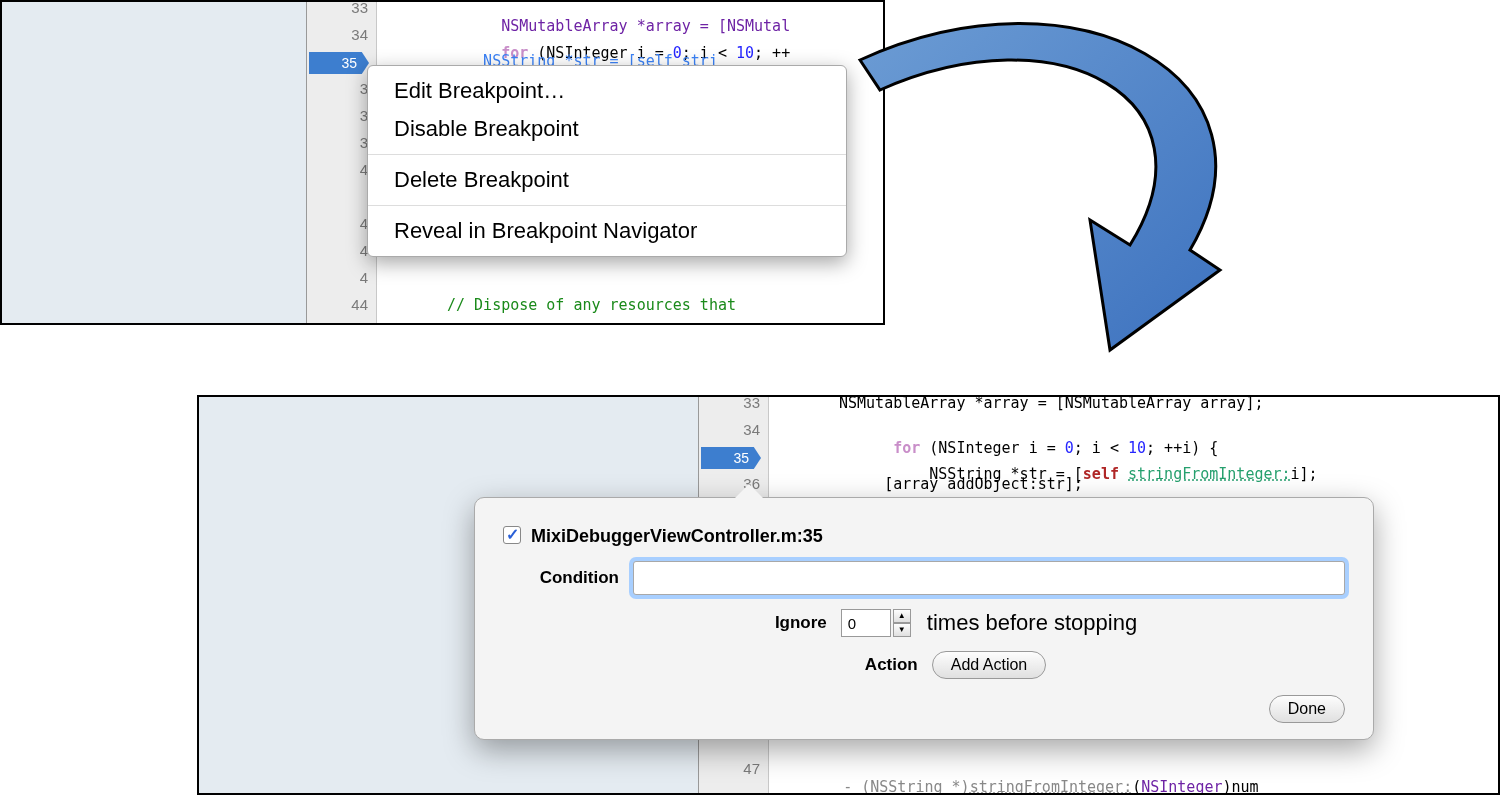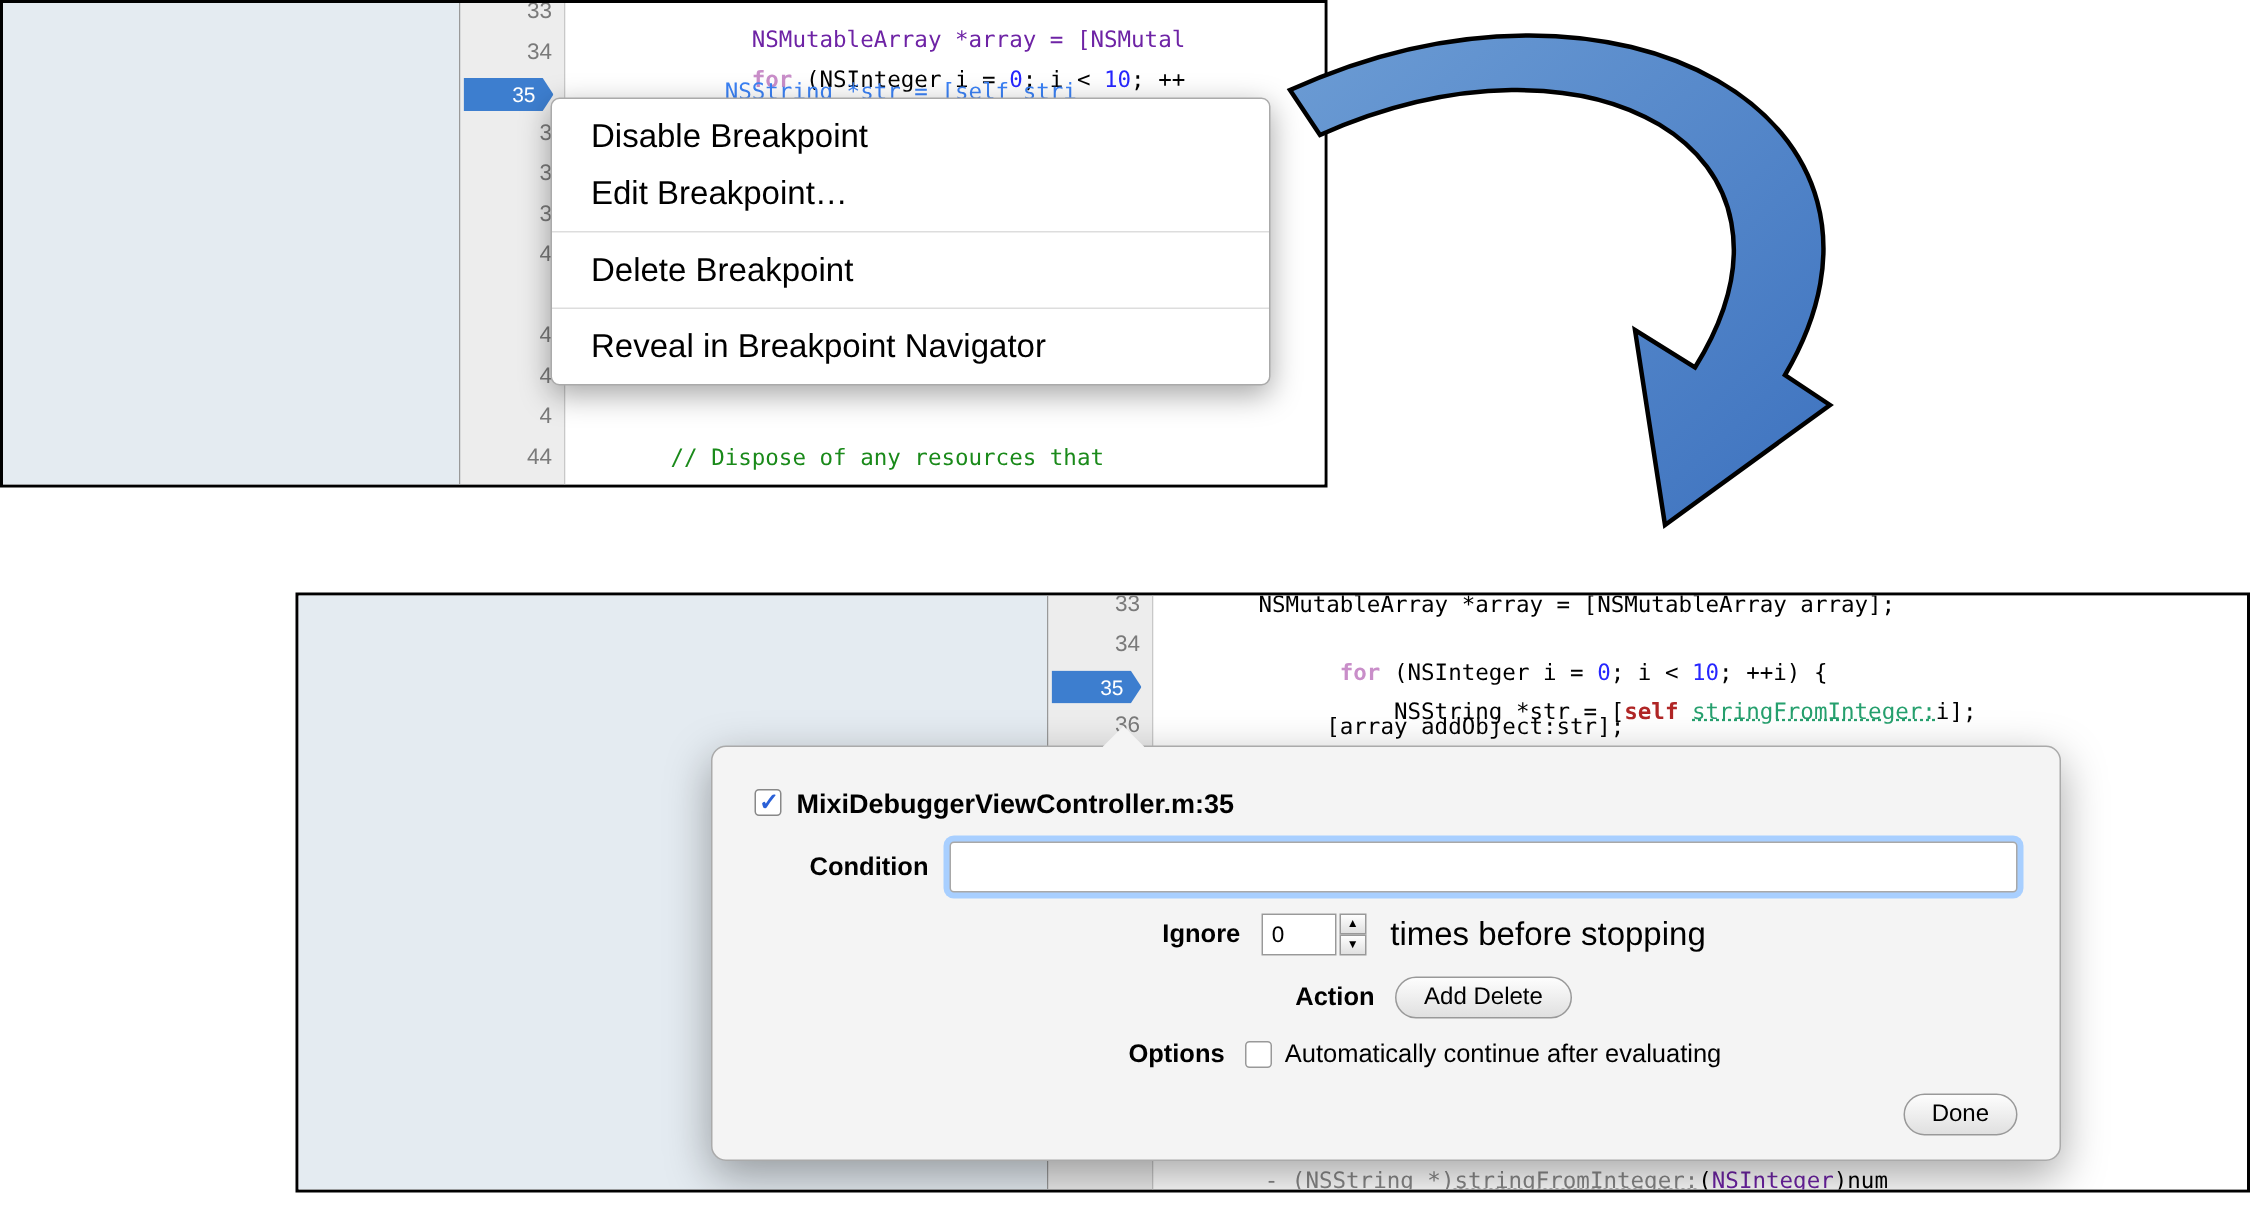--- a/index.html
+++ b/index.html
@@ -302,22 +302,22 @@
       <span class="type">NSMutableArray *array = [NSMutal</span>
     </div>
     <div class="line" style="top:24px; left:70px">
       <span class="kw">for</span><span> (NSInteger i = </span><span class="num">0</span><span>; i &lt; </span><span class="num">10</span><span>; ++</span>
     </div>
     <div class="line" style="top:50px; left:70px; color:#3b82f6">    NSString *str = [self stri</div>
     <div class="line com" style="top:294px; left:70px">// Dispose of any resources that</div>
   </div>
 
   <div class="ctxmenu">
+    <div class="mitem">Edit Breakpoint…</div>
     <div class="mitem">Disable Breakpoint</div>
-    <div class="mitem">Edit Breakpoint…</div>
     <div class="sep"></div>
     <div class="mitem">Delete Breakpoint</div>
     <div class="sep"></div>
     <div class="mitem">Reveal in Breakpoint Navigator</div>
   </div>
 </div>
 
 <svg class="big-arrow" viewBox="0 0 500 400">
   <defs>
     <linearGradient id="ag" x1="0" y1="0" x2="1" y2="1">
@@ -381,24 +381,19 @@
         <input class="stepper-input" value="0" style="">
         <div class="stepper-btns">
           <div class="sb">▲</div>
           <div class="sb">▼</div>
         </div>
       </div>
       <div class="times-text">times before stopping</div>
     </div>
     <div class="pop-row">
       <div class="pop-label">Action</div>
-      <button class="pill-btn">Add Delete</button>
-    </div>
-    <div class="pop-row">
-      <div class="pop-label">Options</div>
-      <div class="opt-check"></div>
-      <div class="opt-text">Automatically continue after evaluating</div>
+      <button class="pill-btn">Add Action</button>
     </div>
     <div class="done-row">
       <button class="pill-btn">Done</button>
     </div>
   </div>
 </div>
 
 </body></html>

